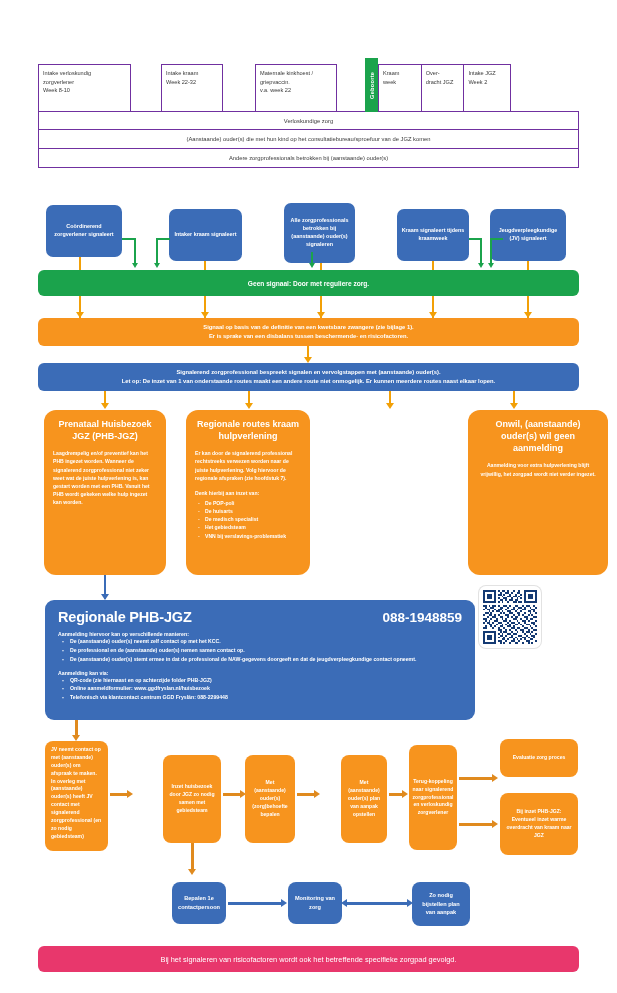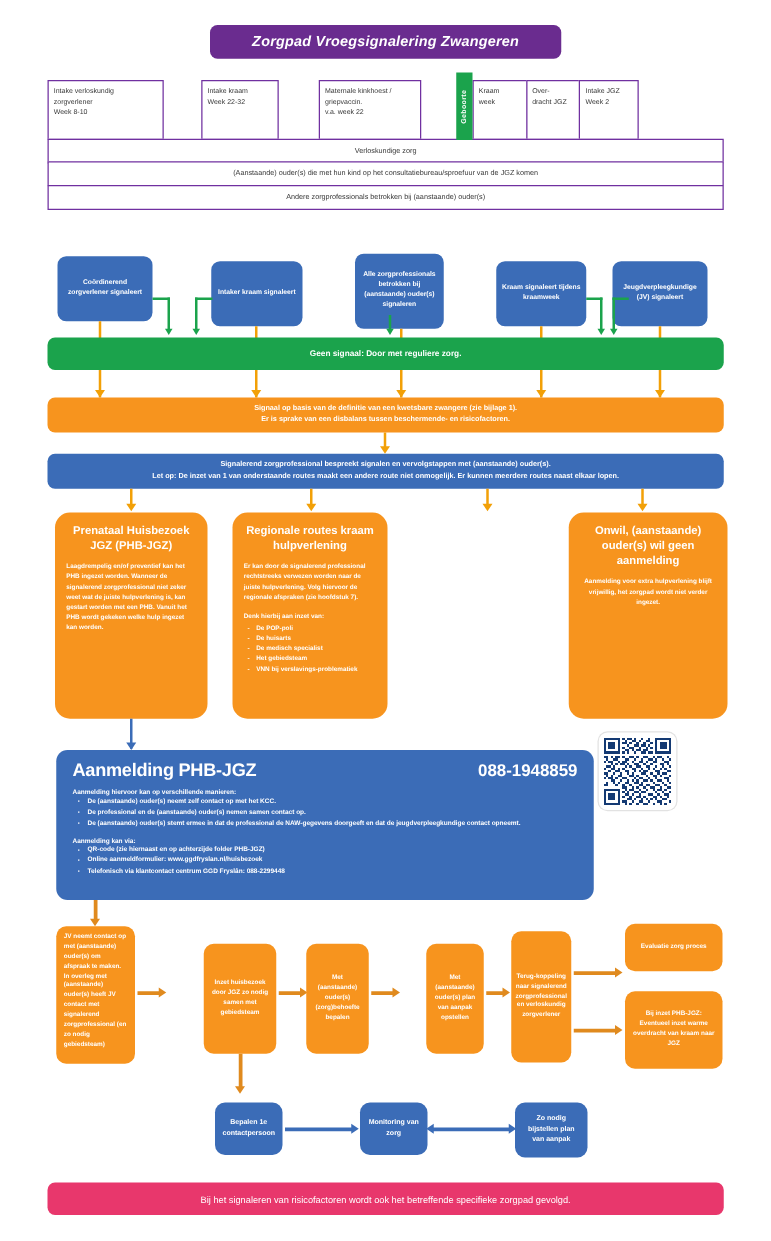--- a/index.html
+++ b/index.html
@@ -354,21 +354,20 @@
     color: #fff;
     font-size: 7.4px;
     display: flex; align-items: center; justify-content: center;
   }
 </style>
 </head>
 <body>
 
 <div id="page">
 
-  <div class="title-bar">Zorgpad Vroegsignalering Zwangeren</div>
 
   <div class="timeline">
     <div class="tl-row">
       <div class="tl-cell" style="width:93px">
         <div>Intake verloskundig</div>
         <div>zorgverlener</div>
         <div>Week 8-10</div>
       </div>
       <div class="tl-gap" style="width:30px"></div>
       <div class="tl-cell" style="width:62px">
@@ -481,31 +480,31 @@
     <ul>
       <li>De POP-poli</li>
       <li>De huisarts</li>
       <li>De medisch specialist</li>
       <li>Het gebiedsteam</li>
       <li>VNN bij verslavings-problematiek</li>
     </ul>
   </div>
 
 
-  <div class="route-card" style="left:455px; width:127px; height:165px;">
+  <div class="route-card" style="left:468px; width:140px; height:165px;">
     <h3>Onwil, (aanstaande) ouder(s) wil geen aanmelding</h3>
     <p style="text-align:center">Aanmelding voor extra hulpverlening blijft vrijwillig, het zorgpad wordt niet verder ingezet.</p>
   </div>
 
   <div class="stem" style="left:104px; top:575px; height:24px; background:#3B6CB7;"></div>
   <div class="oarrow-down" style="left:101px; top:594px; border-top-color:#3B6CB7;"></div>
 
   <div class="aanmelding">
     <div class="am-head">
-      <h2>Aanmelding PHB-JGZ</h2>
+      <h2>Regionale PHB-JGZ</h2>
       <div class="phone">088-1948859</div>
     </div>
     <div class="lead">Aanmelding hiervoor kan op verschillende manieren:</div>
     <ul>
       <li>De (aanstaande) ouder(s) neemt zelf contact op met het KCC.</li>
       <li>De professional en de (aanstaande) ouder(s) nemen samen contact op.</li>
       <li>De (aanstaande) ouder(s) stemt ermee in dat de professional de NAW-gegevens doorgeeft en dat de jeugdverpleegkundige contact opneemt.</li>
     </ul>
     <div class="lead">Aanmelding kan via:</div>
     <ul>

